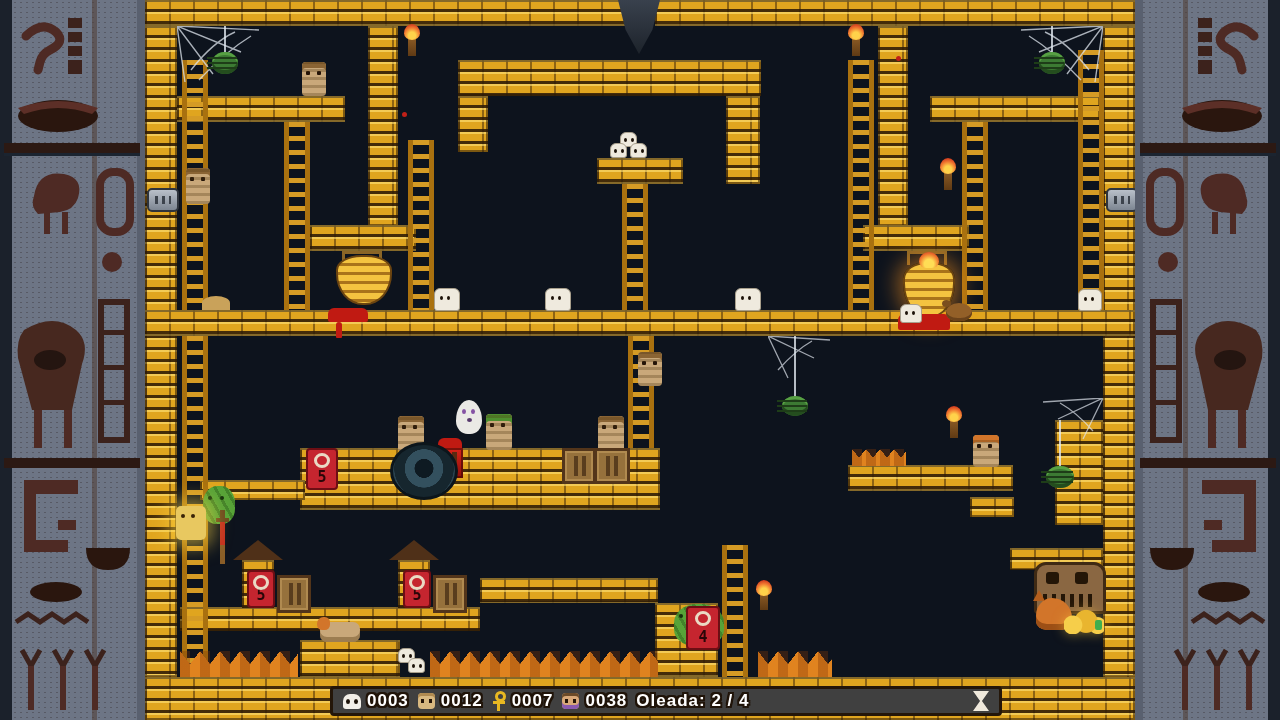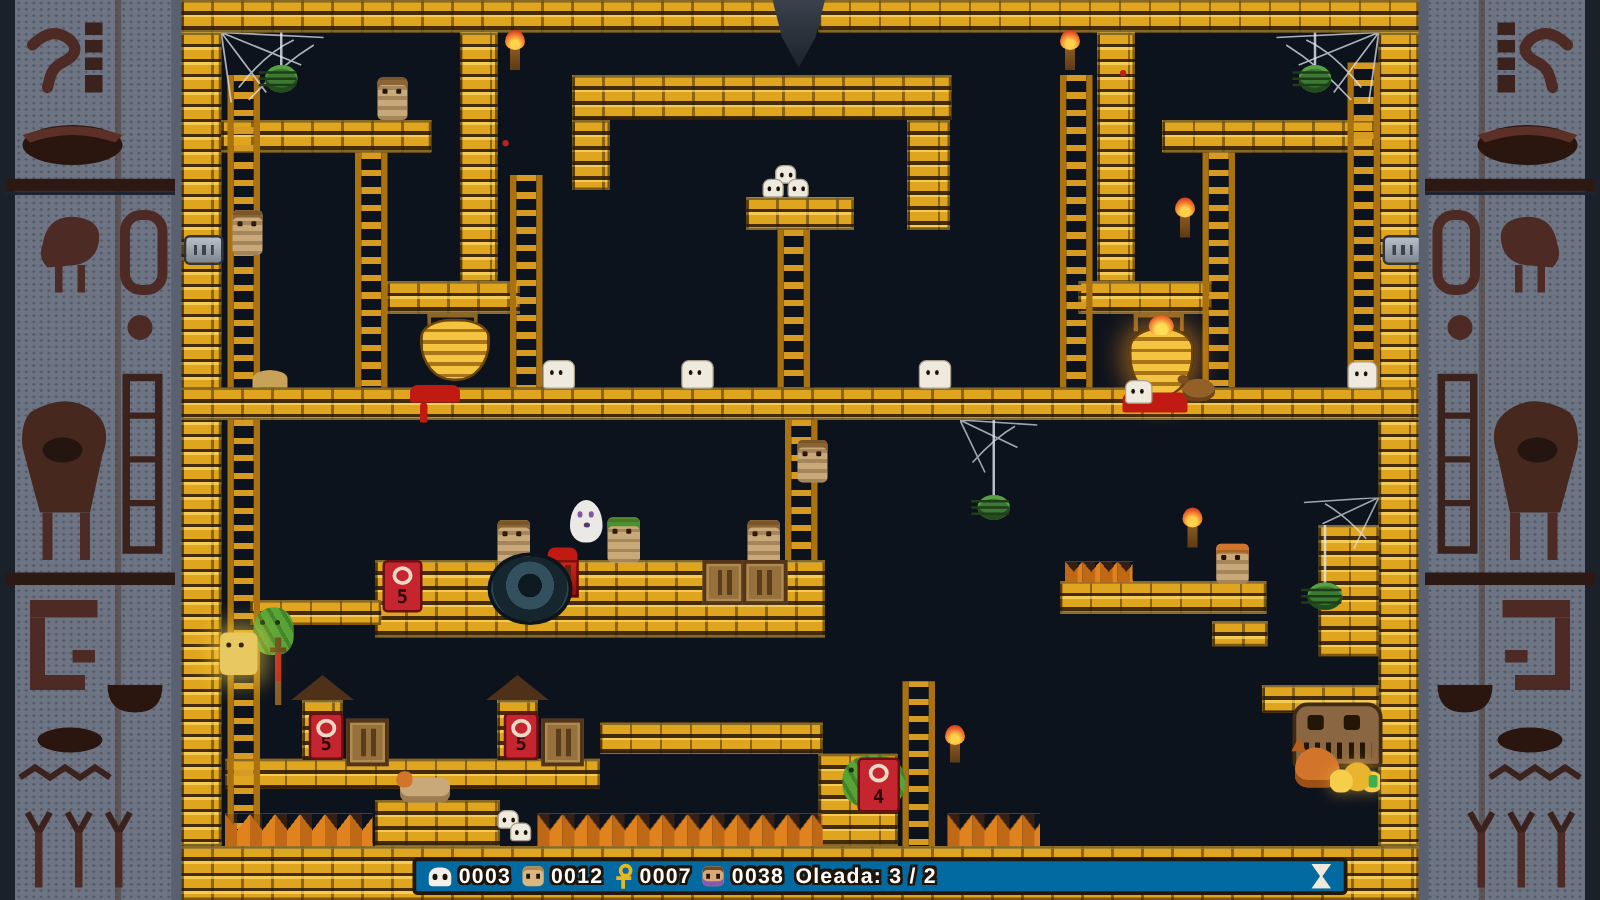--- a/index.html
+++ b/index.html
@@ -78,21 +78,21 @@
   .sword{position:absolute;width:5px;background:linear-gradient(#c23020 0 55%,#8a5e28 55%);}
   .sword::before{content:"";position:absolute;left:-4px;top:-4px;width:13px;height:4px;background:#6b4a1f;}
   .sword::after{content:"";position:absolute;left:0;top:-12px;width:5px;height:8px;background:#6b4a1f;}
   .sleeper{position:absolute;background:#c9a87a;border-radius:7px;box-shadow:inset 0 -5px 0 rgba(90,60,20,.4);}
   .sleeper::before{content:"";position:absolute;left:-3px;top:-5px;width:13px;height:13px;background:#d2752a;border-radius:50% 40% 40% 40%;}
   .glow{position:absolute;background:#e8c860;border-radius:5px;box-shadow:0 0 18px 7px rgba(255,215,70,.55);}
   .glow::before{content:"";position:absolute;left:5px;top:8px;width:4px;height:4px;background:#3a2408;border-radius:50%;box-shadow:10px 0 0 #3a2408;}
   .sand{position:absolute;background:#c9a25a;border-radius:50% 50% 0 0;}
   .web{position:absolute;}
   
-  .hud{position:absolute;left:330px;top:686px;width:748px;height:30px;background:#0369a1;border:3px solid #241609;border-radius:4px;box-sizing:border-box;display:flex;align-items:center;gap:9px;padding:0 10px;z-index:50;}
+  .hud{position:absolute;left:330px;top:686px;width:672px;height:30px;background:#404040;border:3px solid #241609;border-radius:4px;box-sizing:border-box;display:flex;align-items:center;gap:9px;padding:0 10px;z-index:50;}
   .hud-item{display:flex;align-items:center;gap:6px;}
   .hud-num,.hud-wave{font-weight:bold;font-size:17px;color:#fff;letter-spacing:1px;
     text-shadow:-2px 0 0 #201409,2px 0 0 #201409,0 -2px 0 #201409,0 2px 0 #201409,-2px -2px 0 #201409,2px 2px 0 #201409,-2px 2px 0 #201409,2px -2px 0 #201409;}
   .ic{display:inline-block;position:relative;}
   .ic-skull{width:18px;height:15px;background:#f2efe8;border-radius:7px 7px 3px 3px;}
   .ic-skull::before{content:"";position:absolute;left:3px;top:5px;width:4px;height:5px;background:#1c1208;border-radius:50%;box-shadow:8px 0 0 #1c1208;}
   .ic-mummy{width:17px;height:16px;background:#d8b880;border-radius:4px;box-shadow:inset 0 3px 0 #b08a50;}
   .ic-mummy::before{content:"";position:absolute;left:3px;top:6px;width:3px;height:4px;background:#241408;box-shadow:8px 0 0 #241408;}
   .ic-ankh{width:14px;height:20px;background:
     linear-gradient(#e8b822,#e8b822) 50% 100%/3px 12px no-repeat,
@@ -366,17 +366,17 @@
       <span class="hud-num">0012</span>
     </div>
     <div class="hud-item">
       <span class="ic ic-ankh"></span>
       <span class="hud-num">0007</span>
     </div>
     <div class="hud-item">
       <span class="ic ic-villager"></span>
       <span class="hud-num">0038</span>
     </div>
-    <span class="hud-wave">Oleada: 3 / 2</span>
+    <span class="hud-wave">Oleada: 2 / 4</span>
     <span class="ic ic-hourglass" style="margin-left:auto;"></span>
   </div>
 
 </div>
 
 </body></html>

